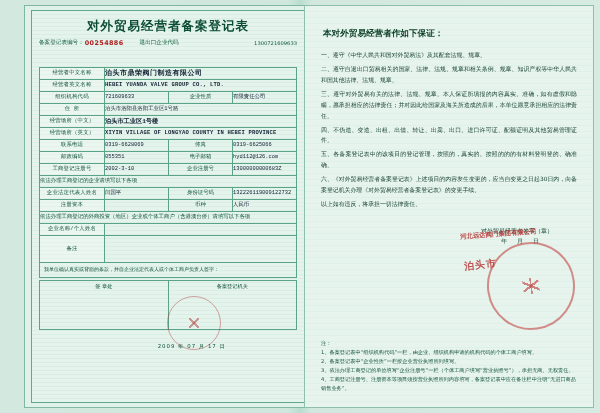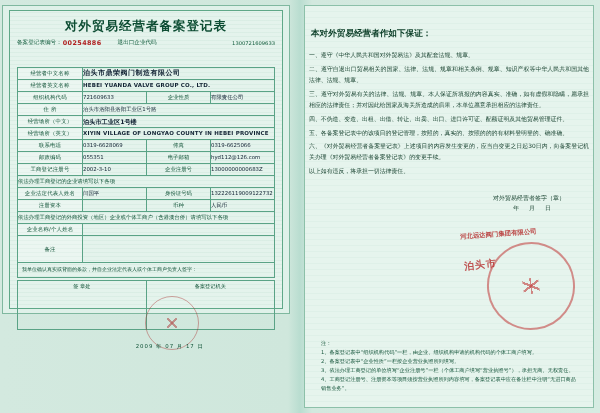--- a/index.html
+++ b/index.html
@@ -8,21 +8,21 @@
     background:#cfe8dd;
     font-family:"DejaVu Sans","Liberation Sans",sans-serif;
     -webkit-font-smoothing:antialiased;
   }
   .page{
     position:relative;width:600px;height:413px;
     background:linear-gradient(90deg,#d3e9df 0%,#cfe7dc 48%,#b9ddd0 50%,#d2e8de 52%,#d6ece2 100%);
   }
   
   .left{
-    position:absolute;left:2px;top:5px;width:288px;height:309px;
+    position:absolute;left:24px;top:5px;width:288px;height:403px;
     background:#dff1e9;
     border:1px solid #7fb89f;
     box-sizing:border-box;
     padding:4px 6px;
   }
   .left-inner{
     border:1px solid #5fa888;
     height:100%;box-sizing:border-box;
     background:
       repeating-linear-gradient(0deg,rgba(255,255,255,0) 0 3px,rgba(130,190,165,.10) 3px 4px),
@@ -41,20 +41,21 @@
   .reg-right{margin-left:16px;white-space:nowrap;}
   table.form{
     width:100%;border-collapse:collapse;table-layout:fixed;
     font-size:5.4px;color:#0f5236;
   }
   table.form td{
     border:1px solid #5aa386;
     height:11px;padding:0 0;vertical-align:middle;
     line-height:1.15;
     word-break:break-all;
+    font-family:Liberation Mono, monospace;
   }
   td.lbl{
     width:64px;text-align:center;background:rgba(255,255,255,.25);
     letter-spacing:.2px;
   }
   td.lbl2{width:52px;text-align:center;}
   td.val{color:#123; }
   .cn{font-weight:bold;color:#0b4b31;font-size:6.2px;}
   .cn-big{font-weight:bold;color:#09341f;font-size:7px;letter-spacing:.5px;}
   .en{font-weight:bold;color:#0b4b31;font-size:5.5px;letter-spacing:.2px;}
@@ -82,21 +83,21 @@
   .stamp-round:after{
     content:"";position:absolute;left:50%;top:50%;width:10px;height:10px;margin:-5px 0 0 -5px;
     background:
       linear-gradient(45deg,transparent 44%,rgba(170,40,40,.6) 44% 56%,transparent 56%),
       linear-gradient(-45deg,transparent 44%,rgba(170,40,40,.6) 44% 56%,transparent 56%);
   }
   
   .right{
     position:absolute;left:304px;top:5px;width:290px;height:403px;
     background:#e6f4ed;border:1px solid #8cc0a9;box-sizing:border-box;
-    padding:14px 4px;
+    padding:14px 16px;
     background-image:
       repeating-linear-gradient(0deg,rgba(255,255,255,0) 0 5px,rgba(140,195,170,.08) 5px 6px);
   }
   .r-title{font-weight:bold;font-size:8.6px;color:#0a3d26;margin:8px 0 10px 2px;}
   .r-p{font-size:5.9px;color:#123d2a;line-height:1.85;text-indent:0;margin:0 0 3px 0;text-align:justify;}
   .r-sign{margin-top:14px;font-size:6px;color:#123d2a;text-align:right;padding-right:24px;line-height:2.2;}
   .r-date{font-size:6px;color:#123d2a;text-align:right;padding-right:34px;letter-spacing:4px;}
   .r-notes{position:absolute;left:16px;bottom:14px;width:258px;font-size:5.2px;color:#14543a;line-height:1.72;}
   .stamp-big{
     position:absolute;right:18px;top:236px;width:84px;height:84px;border-radius:50%;

